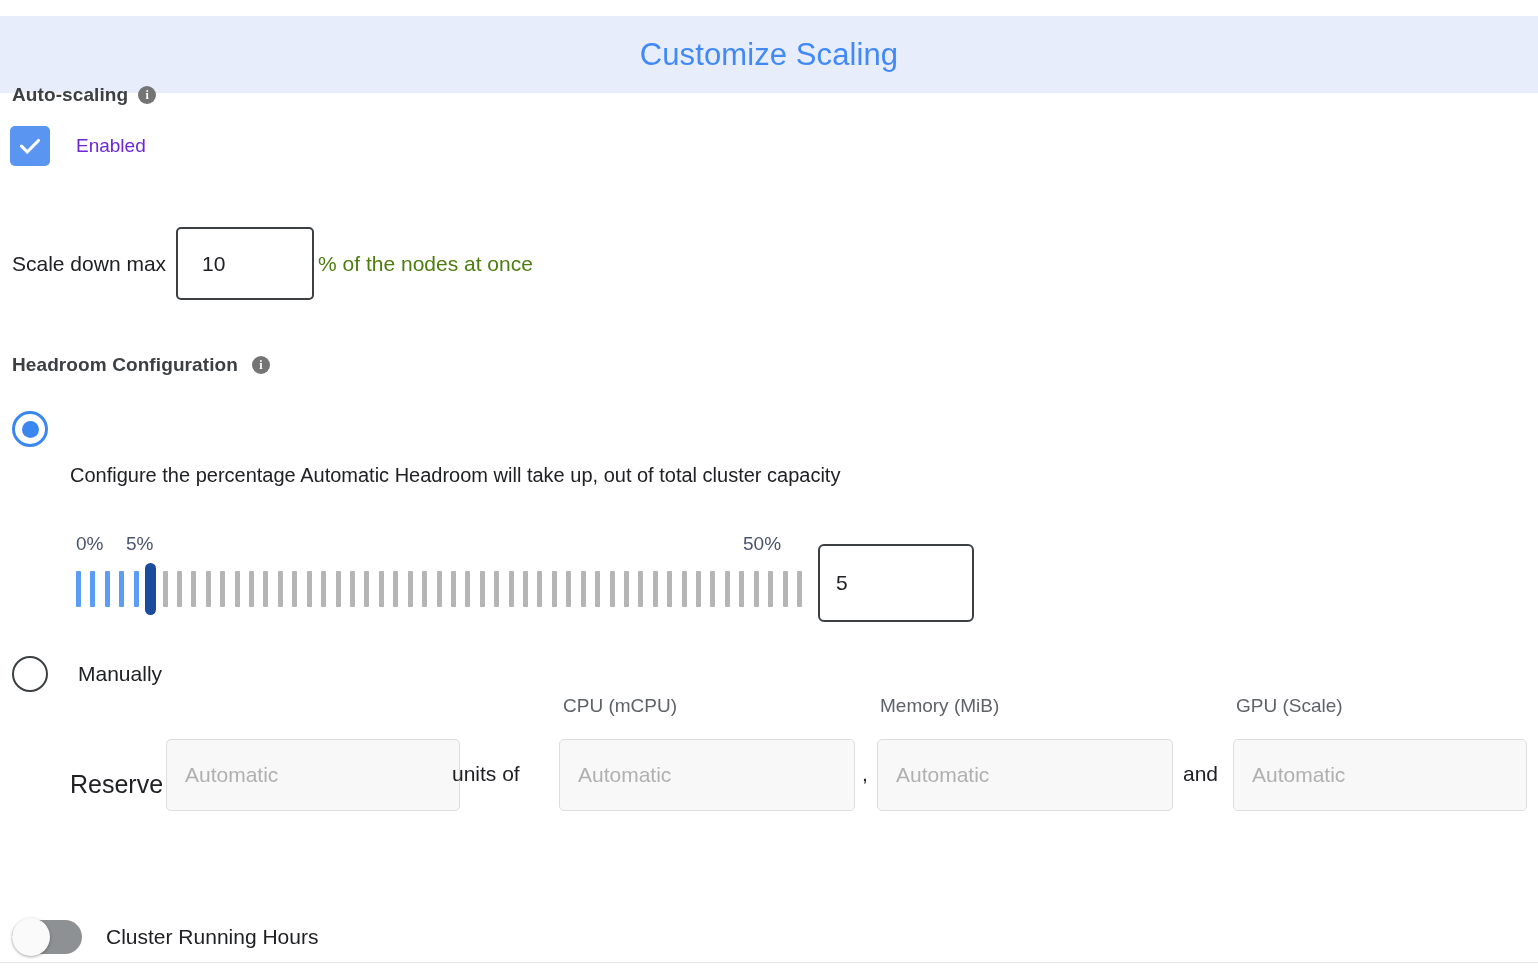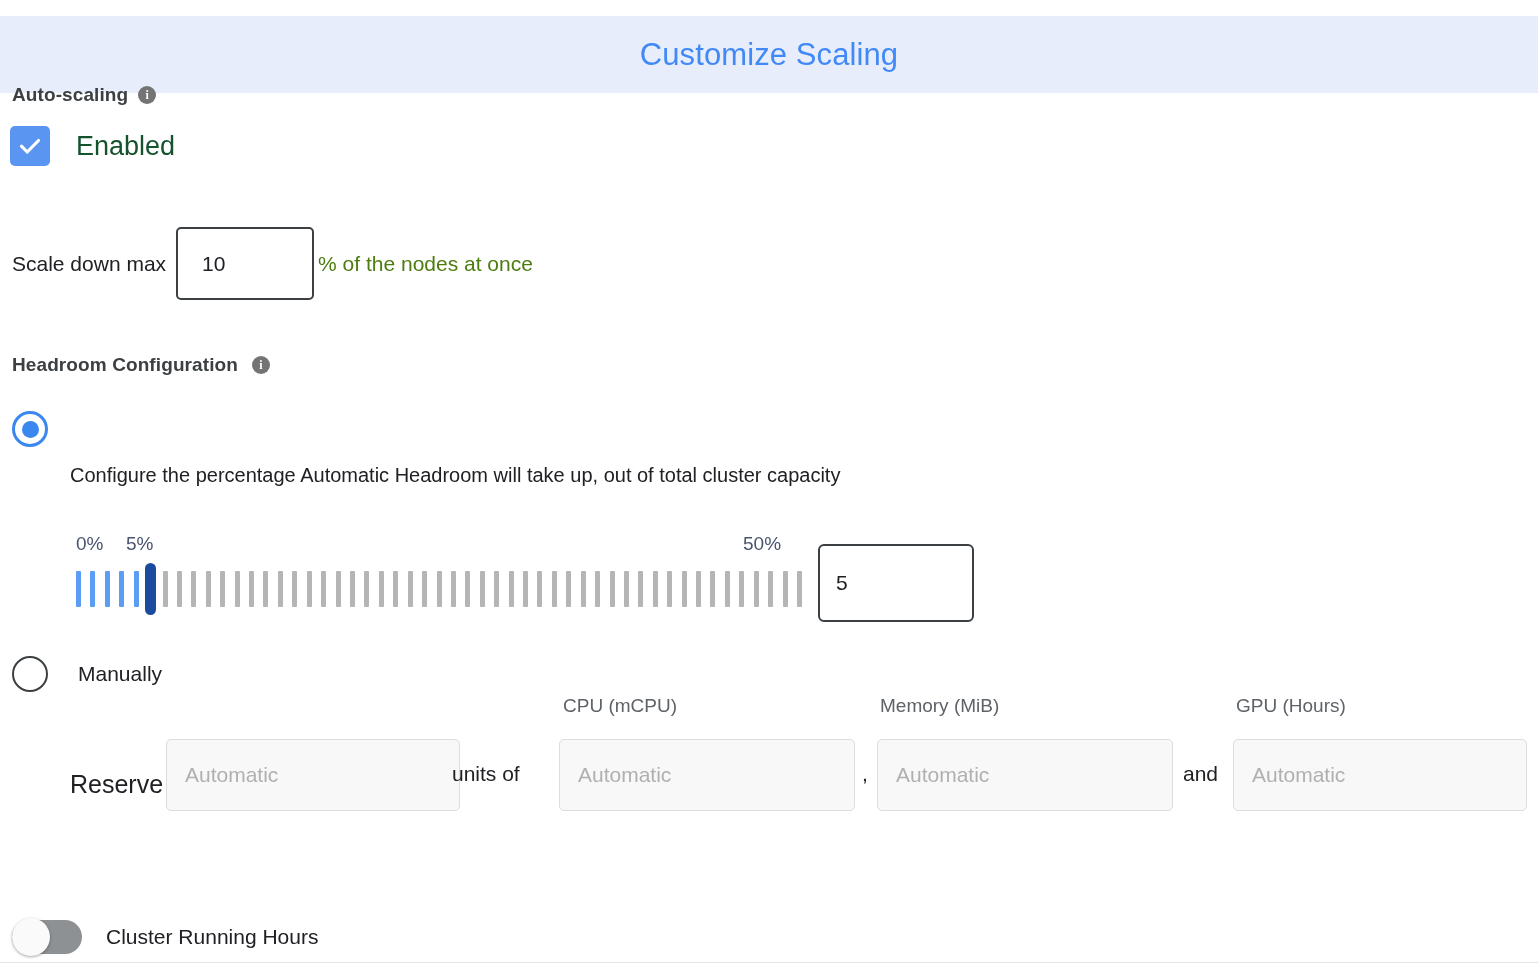--- a/index.html
+++ b/index.html
@@ -76,21 +76,21 @@
   .checkbox {
     width: 40px; height: 40px;
     border-radius: 5px;
     background: #5b95f2;
     display: flex;
     align-items: center;
     justify-content: center;
     flex: 0 0 auto;
   }
   .checkbox svg { display: block; }
-  .enabled-text { font-size: 27px; color: #14532d; }
+  .enabled-text { font-size: 19px; color: #6d28d9; }
 
   
   .scaledown-row {
     position: absolute;
     left: 12px; top: 227px;
     align-items: center;
   }
   .scaledown-label { font-size: 21px; color: #202124; margin-right: 10px; }
   .num-input {
     width: 138px; height: 73px;
@@ -392,21 +392,21 @@
 <input class="slider-value-input" type="text" value="5" style="">
 
 <div class="row radio-manual-row">
   <span class="radio unchecked"></span>
   <span class="radio-text">Manually</span>
 </div>
 
 <div class="reserve-area">
   <span class="field-head head-cpu">CPU (mCPU)</span>
   <span class="field-head head-mem">Memory (MiB)</span>
-  <span class="field-head head-gpu">GPU (Hours)</span>
+  <span class="field-head head-gpu">GPU (Scale)</span>
 
   <span class="reserve-label">Reserve</span>
 
   <input class="disabled-input in-units" type="text" placeholder="Automatic" style="">
   <span class="conj conj-unitsof">units of</span>
 
   <input class="disabled-input in-cpu" type="text" placeholder="Automatic" style="">
   <span class="conj conj-comma">,</span>
 
   <input class="disabled-input in-mem" type="text" placeholder="Automatic" style="">

